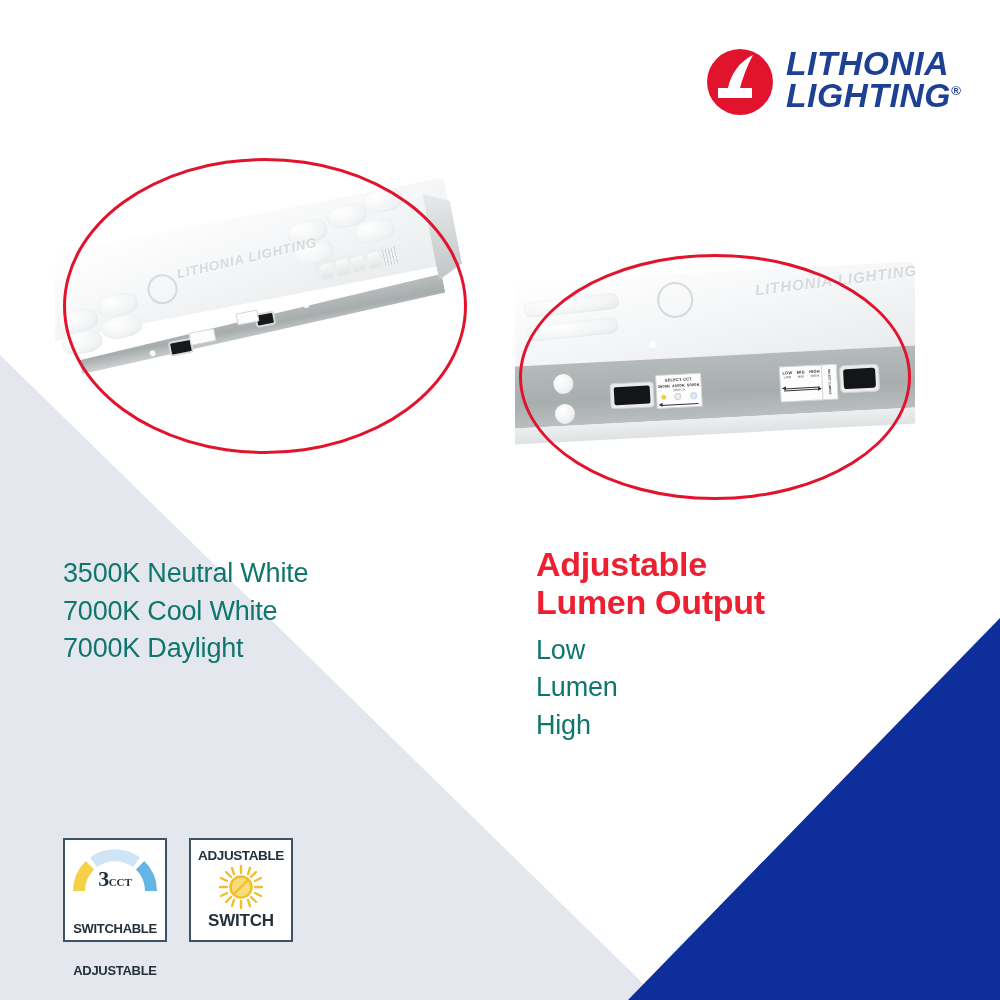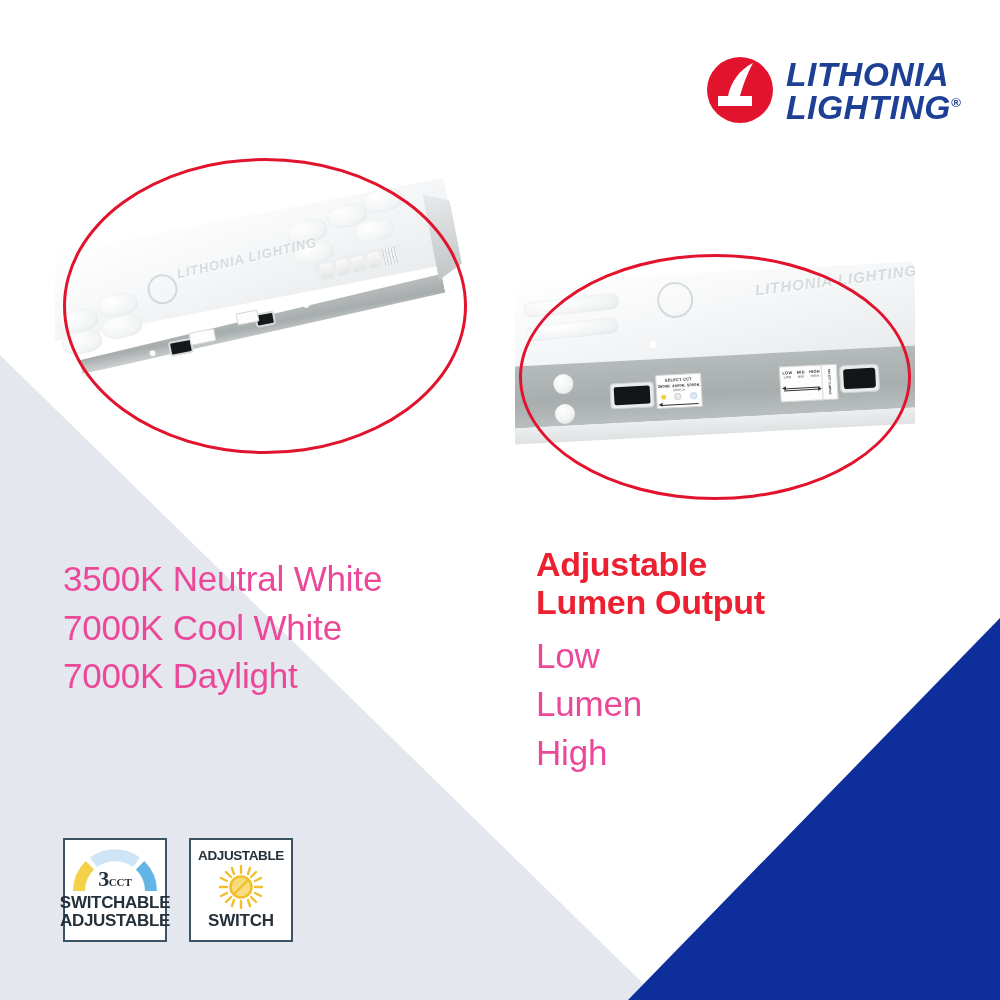--- a/index.html
+++ b/index.html
@@ -35,21 +35,21 @@
     background: #0d2e9b;
     clip-path: polygon(1000px 618px, 1000px 1000px, 628px 1000px);
   }
 
   
   .logo {
     position: absolute;
     left: 706px; top: 48px;
     width: 240px; height: 76px;
     display: flex;
-    align-items: flex-end;
+    align-items: flex-start;
     gap: 12px;
   }
   .logo-mark {
     position: relative;
     width: 68px; height: 68px;
     flex: none;
   }
   .logo-words {
     display: flex;
     flex-direction: column;
@@ -217,22 +217,22 @@
     letter-spacing: -0.3px;
     white-space: pre-line;
     margin: 0;
   }
   .bullet-list {
     list-style: none;
     margin: 10px 0 0 0;
     padding: 0;
   }
   .bullet-list li {
-    color: #ec4899;
-    font-size: 35px;
+    color: #0f766e;
+    font-size: 27px;
     line-height: 1.39;
     letter-spacing: -0.2px;
     white-space: nowrap;
   }
 
   
   .badges {
     position: absolute;
     left: 63px; top: 838px;
     display: flex;
@@ -270,24 +270,25 @@
     font-weight: bold;
     color: #24303a;
     letter-spacing: 0;
   }
   .cct-text {
     margin-top: 1px;
     text-align: center;
     line-height: 1.08;
   }
   .cct-text div {
-    font-size: 17px;
+    font-size: 13px;
     font-weight: bold;
     color: #24303a;
     letter-spacing: -0.3px;
+    margin-top: 28px;
   }
   .lum-word {
     font-size: 13.5px;
     font-weight: bold;
     color: #24303a;
     letter-spacing: -0.4px;
   }
   .lum-word.big { font-size: 17px; letter-spacing: -0.2px; }
   .sun-wrap { width: 56px; height: 48px; }
 </style>

